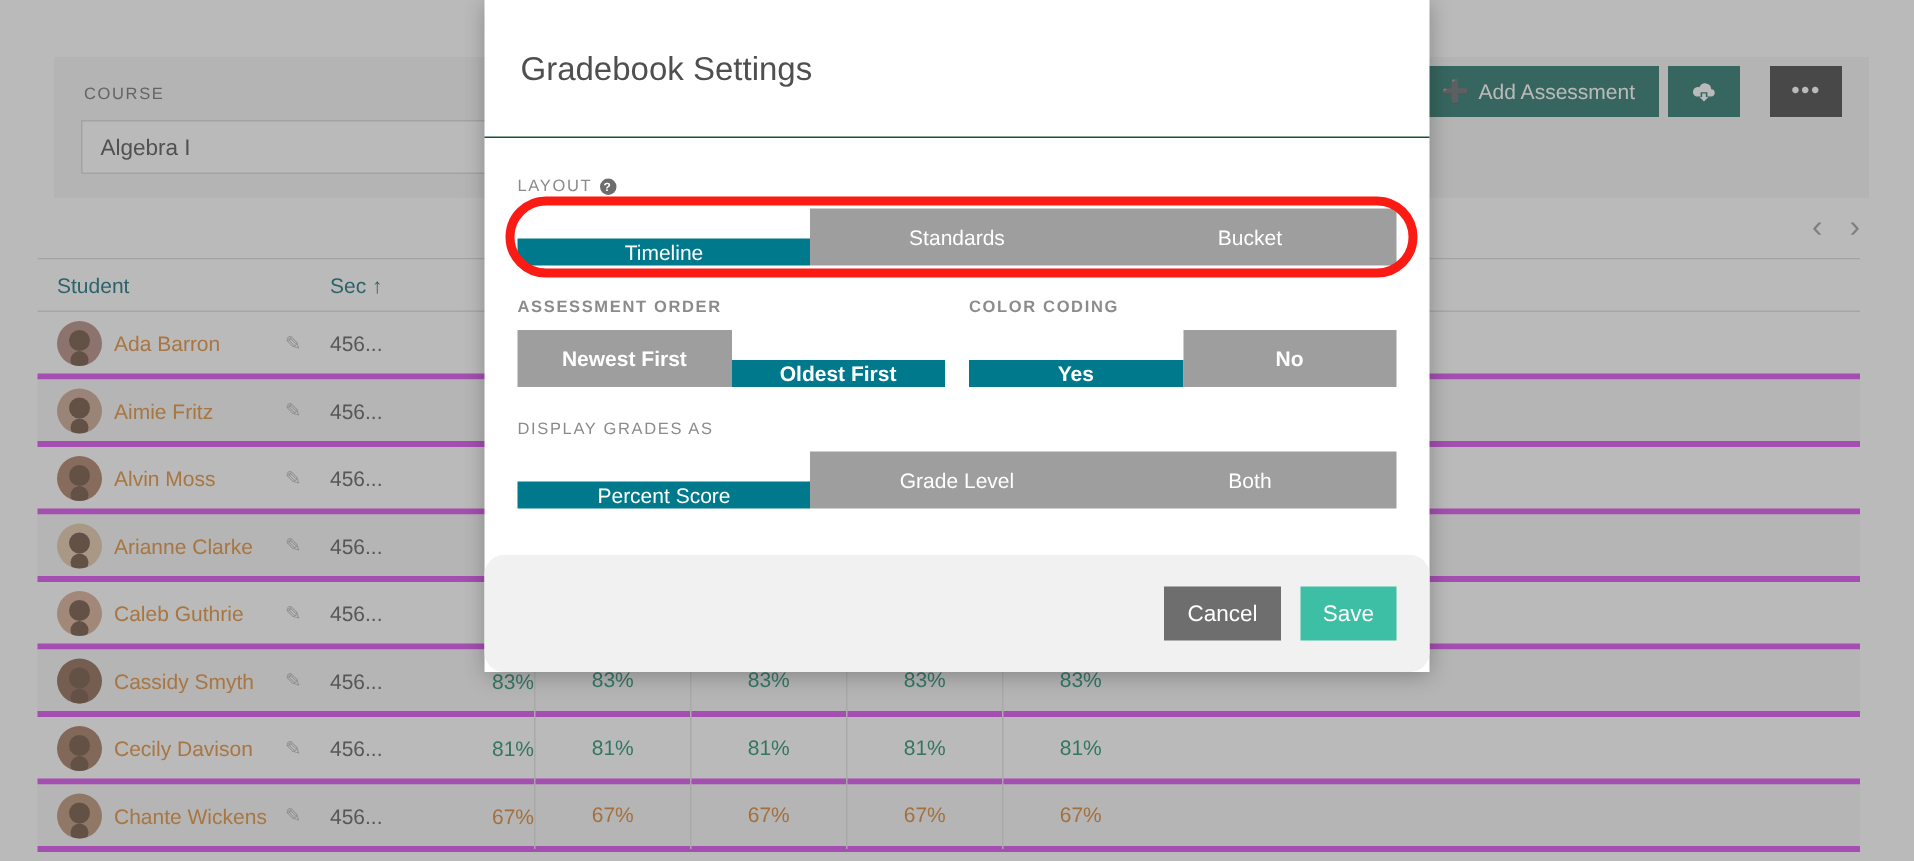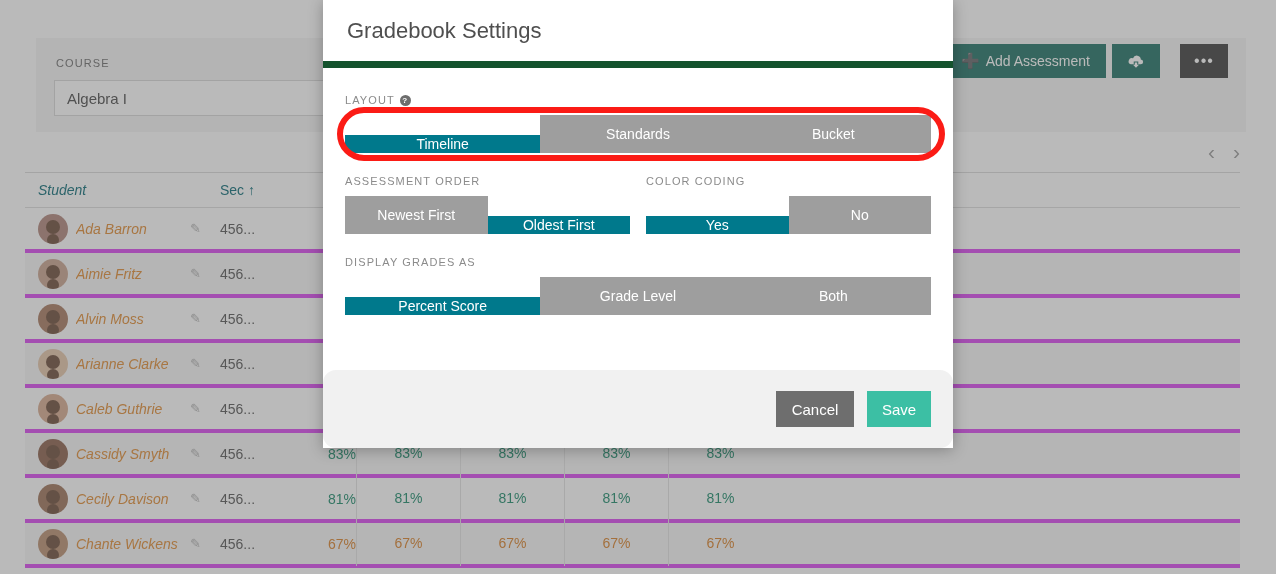--- a/index.html
+++ b/index.html
@@ -85,21 +85,21 @@
   #grade-table {
     position: absolute; left: 25px; top: 173px; right: 36px; bottom: 0;
     background: #ffffff;
   }
   .thead {
     height: 35px;
     border-bottom: 1px solid #dcdcdc;
     display: flex; align-items: center;
     font-size: 14px; color: #0a6a75;
   }
-  .col-student { width: 165px; padding-left: 13px; font-style: italic; }
+  .col-student { width: 165px; padding-left: 13px; }
   .col-pencil  { width: 30px; }
   .col-sec     { width: 78px; }
   .col-q1      { width: 58px; text-align: right; }
   .col-grade   { width: 104px; text-align: center; border-left: 1px solid #e2e2e2; }
 
   .trow {
     height: 45px;
     display: flex; align-items: center;
     font-size: 14px;
     border-bottom: 4px solid #d946ef;
@@ -139,22 +139,22 @@
 
   
   #modal {
     position: absolute;
     left: 323px; top: 0; width: 630px; height: 448px;
     background: #ffffff;
     box-shadow: 0 2px 14px rgba(0,0,0,0.28);
     display: flex; flex-direction: column;
   }
   .modal-header {
-    height: 68px;
-    border-bottom: 7px solid #14532d;
+    height: 92px;
+    border-bottom: 1px solid #14532d;
     display: flex; align-items: center;
     padding: 0 24px;
   }
   .modal-title {
     font-size: 22px; color: #4f4f4f; font-weight: normal;
   }
   .modal-body {
     flex: 1;
     padding: 26px 22px 0 22px;
     position: relative;
@@ -178,21 +178,21 @@
   .seg .opt {
     flex: 1;
     background: #9e9e9e; color: #ffffff;
     display: flex; align-items: center; justify-content: center;
     font-size: 14px; cursor: pointer;
     user-select: none;
   }
   .seg .opt.on { background: #00798c; margin-top: 20px; }
 
   .row2 { display: flex; gap: 16px; margin-top: 22px; }
-  .row2 > div { flex: 1; }
+  .row2 > div { flex: 1; font-weight: bold; }
 
   .block3 { margin-top: 22px; }
 
   
   #layout-ring {
     position: absolute;
     left: -8px; top: -8px;
     width: 608px; height: 54px;
     border: 6px solid #fb1b15;
     border-radius: 30px;

